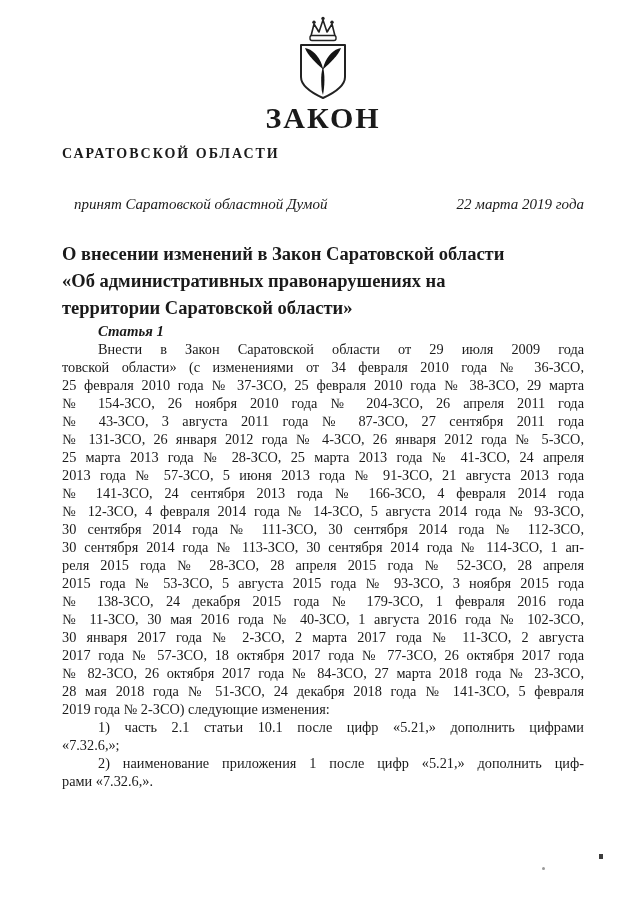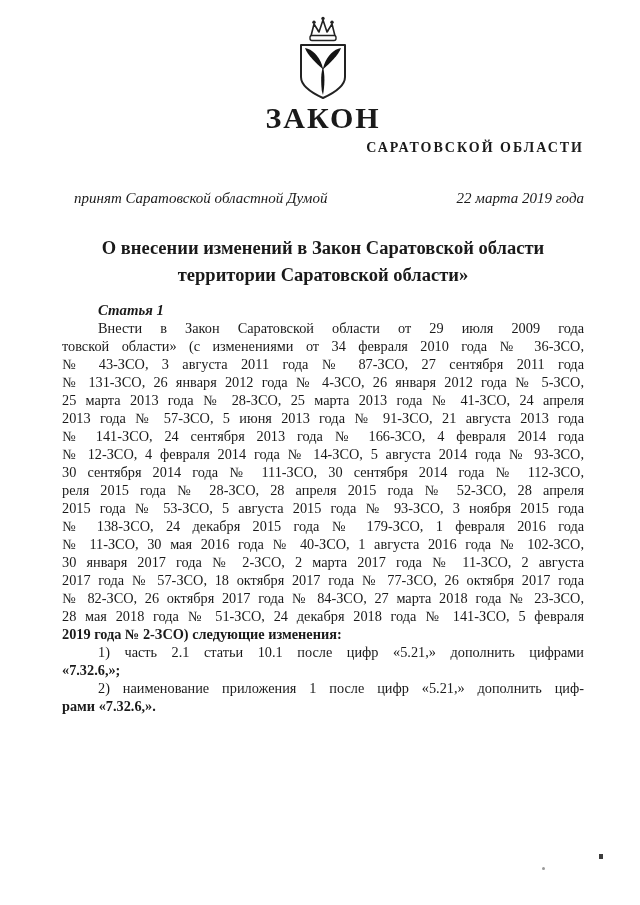--- a/index.html
+++ b/index.html
@@ -12,46 +12,45 @@
     box-sizing:border-box;
     padding:14px 56px 0 62px;
     overflow:hidden;
   }
   .coat { display:block; margin:0 auto; }
   .doc-title {
     text-align:center; font-weight:bold;
     font-size:30px; line-height:36px; letter-spacing:2px;
   }
   .doc-subtitle {
-    text-align:right; font-weight:bold;
+    text-align:left; font-weight:bold;
     font-size:14px; line-height:18px; letter-spacing:2px;
-    margin-top:3px;
+    margin-top:9px;
   }
   .adoption {
     display:flex; justify-content:space-between;
     font-style:italic; font-size:15px; line-height:19px;
     margin-top:32px; padding-left:12px;
   }
   .law-title {
     margin-top:27px;
-    text-align:center; font-weight:bold;
+    text-align:left; font-weight:bold;
     font-size:18.5px; line-height:27px;
   }
   .body-block {
-    margin-top:12px;
     font-size:14.3px; line-height:18px;
   }
   .article-heading {
     font-weight:bold; font-style:italic;
     font-size:14.8px; line-height:18px;
     text-indent:36px;
   }
   .line { text-align:justify; text-align-last:justify; height:18px; overflow:hidden; }
   .line.start { text-indent:36px; }
-  .line.left { text-align:right; text-align-last:left;font-weight:bold; }
+  .line.left { text-align:right; text-align-last:left; }
   .artifact { position:absolute; }
   .dot-a { left:599px; top:854px; width:4px; height:5px; background:#3c3c3c; }
   .dot-b { left:542px; top:867px; width:3px; height:3px; background:#9a9a9a; border-radius:50%; }
 </style>
 </head>
 <body>
 
 <div class="page">
 
   <svg class="coat" width="64" height="86" viewBox="0 0 64 86">
@@ -72,38 +71,42 @@
 
   <div class="doc-subtitle">САРАТОВСКОЙ ОБЛАСТИ</div>
 
   <div class="adoption">
     <span>принят Саратовской областной Думой</span>
     <span>22 марта 2019 года</span>
   </div>
 
   <div class="law-title">
       <div>О внесении изменений в Закон Саратовской области</div>
+      <div>«Об административных правонарушениях на</div>
       <div>территории Саратовской области»</div>
     </div>
 
   <div class="body-block">
 
     <div class="article-heading">Статья 1</div>
 
     <div class="line start">Внести в Закон Саратовской области от 29 июля 2009 года</div>
 
     <div>
         <div class="line">товской области» (с изменениями от 34 февраля 2010 года № 36-ЗСО,</div>
+        <div class="line">25 февраля 2010 года № 37-ЗСО, 25 февраля 2010 года № 38-ЗСО, 29 марта</div>
+        <div class="line">№ 154-ЗСО, 26 ноября 2010 года № 204-ЗСО, 26 апреля 2011 года</div>
         <div class="line">№ 43-ЗСО, 3 августа 2011 года № 87-ЗСО, 27 сентября 2011 года</div>
         <div class="line">№ 131-ЗСО, 26 января 2012 года № 4-ЗСО, 26 января 2012 года № 5-ЗСО,</div>
         <div class="line">25 марта 2013 года № 28-ЗСО, 25 марта 2013 года № 41-ЗСО, 24 апреля</div>
         <div class="line">2013 года № 57-ЗСО, 5 июня 2013 года № 91-ЗСО, 21 августа 2013 года</div>
         <div class="line">№ 141-ЗСО, 24 сентября 2013 года № 166-ЗСО, 4 февраля 2014 года</div>
         <div class="line">№ 12-ЗСО, 4 февраля 2014 года № 14-ЗСО, 5 августа 2014 года № 93-ЗСО,</div>
         <div class="line">30 сентября 2014 года № 111-ЗСО, 30 сентября 2014 года № 112-ЗСО,</div>
+        <div class="line">30 сентября 2014 года № 113-ЗСО, 30 сентября 2014 года № 114-ЗСО, 1 ап-</div>
         <div class="line">реля 2015 года № 28-ЗСО, 28 апреля 2015 года № 52-ЗСО, 28 апреля</div>
         <div class="line">2015 года № 53-ЗСО, 5 августа 2015 года № 93-ЗСО, 3 ноября 2015 года</div>
         <div class="line">№ 138-ЗСО, 24 декабря 2015 года № 179-ЗСО, 1 февраля 2016 года</div>
         <div class="line">№ 11-ЗСО, 30 мая 2016 года № 40-ЗСО, 1 августа 2016 года № 102-ЗСО,</div>
         <div class="line">30 января 2017 года № 2-ЗСО, 2 марта 2017 года № 11-ЗСО, 2 августа</div>
         <div class="line">2017 года № 57-ЗСО, 18 октября 2017 года № 77-ЗСО, 26 октября 2017 года</div>
         <div class="line">№ 82-ЗСО, 26 октября 2017 года № 84-ЗСО, 27 марта 2018 года № 23-ЗСО,</div>
         <div class="line">28 мая 2018 года № 51-ЗСО, 24 декабря 2018 года № 141-ЗСО, 5 февраля</div>
       </div>
 

